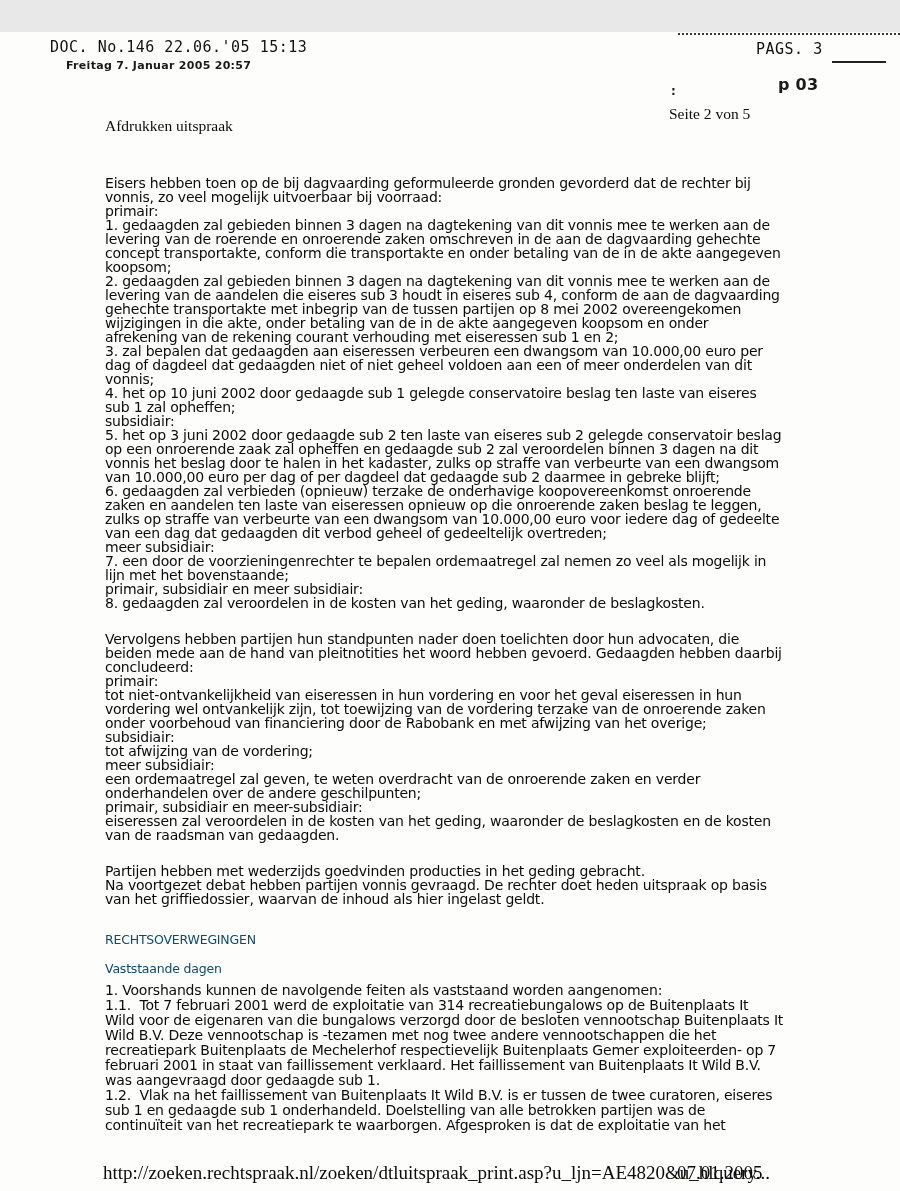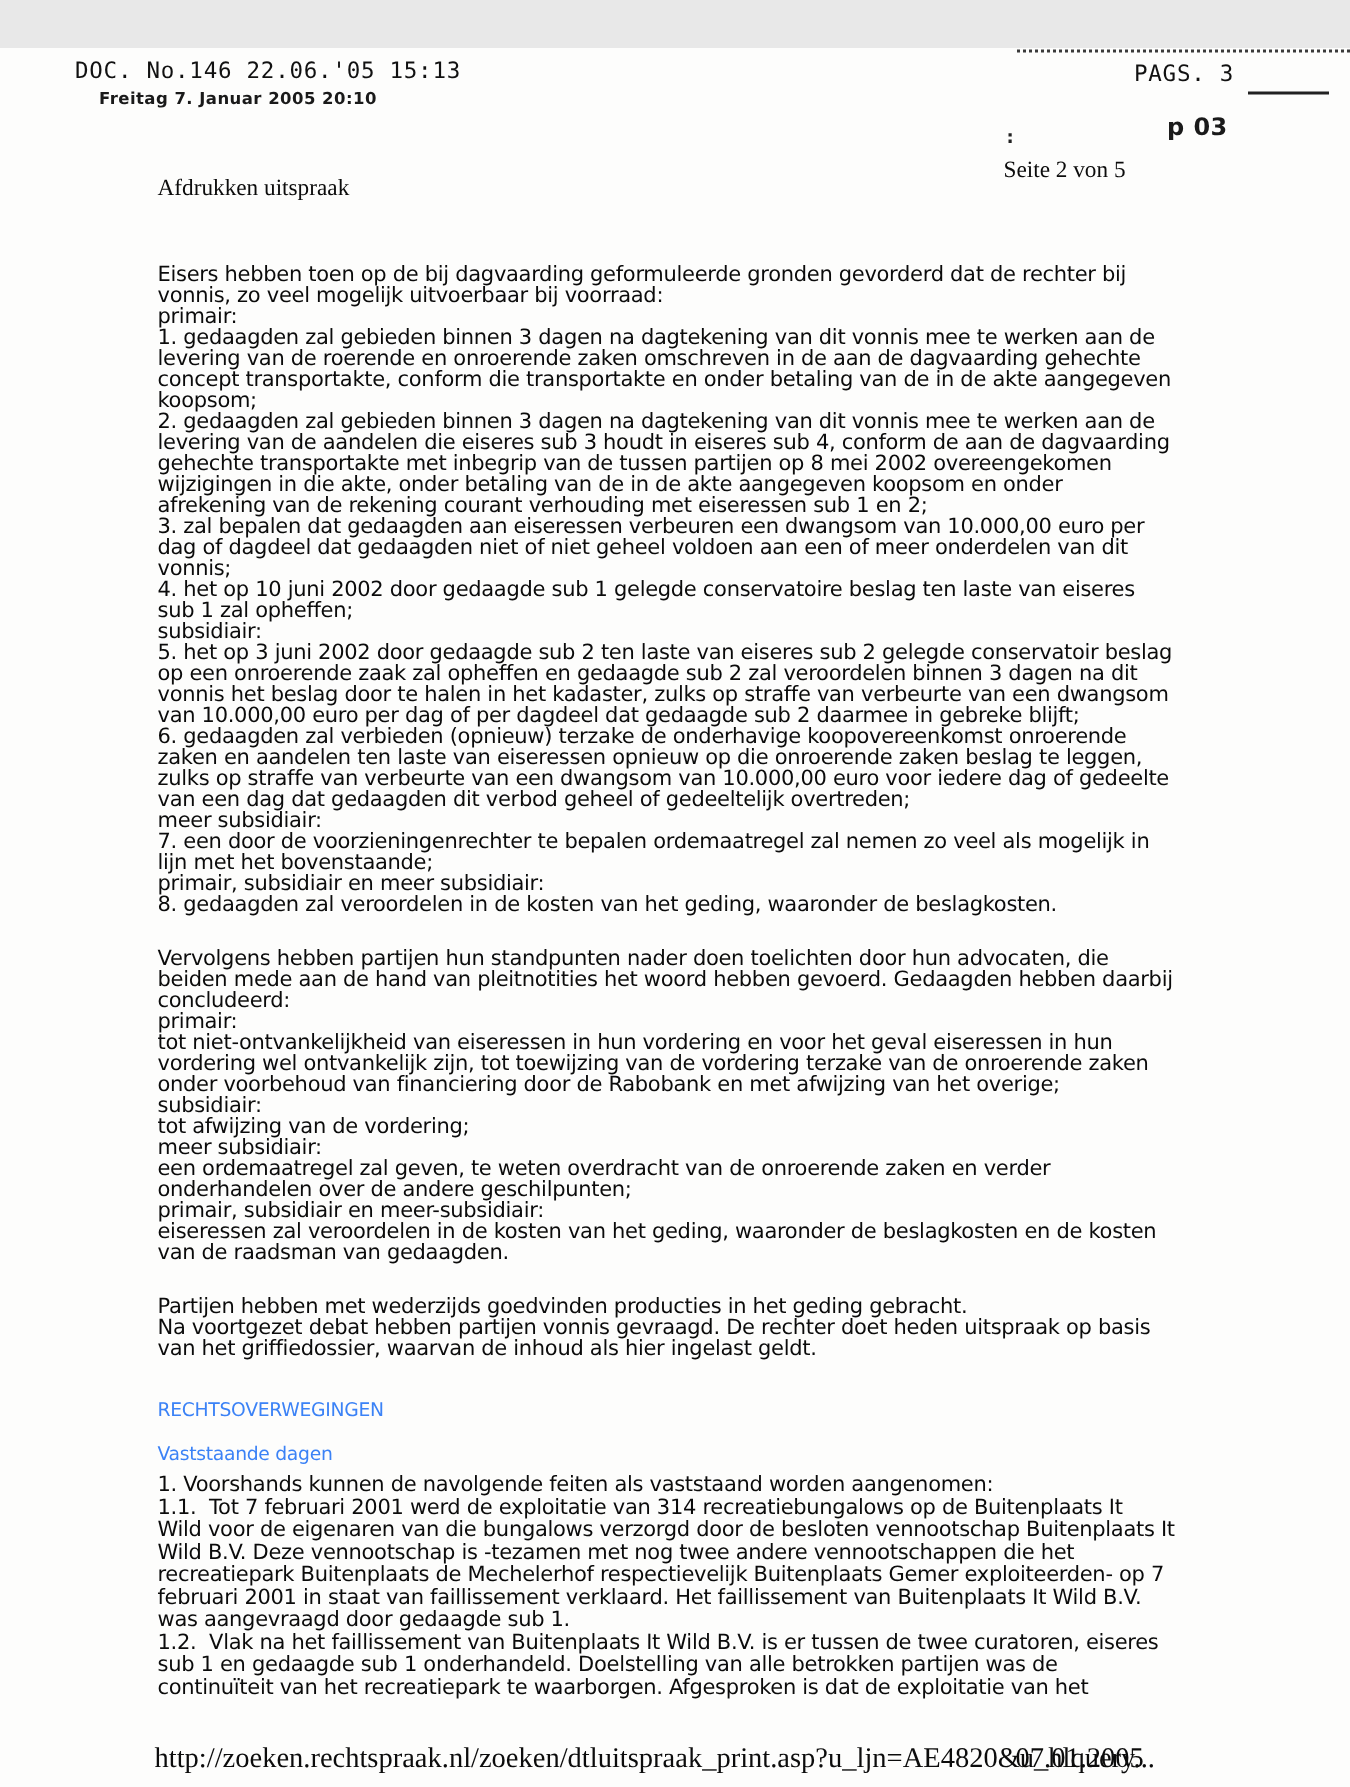--- a/index.html
+++ b/index.html
@@ -69,31 +69,31 @@
     letter-spacing: -0.2px;
     color: #0b0b0b;
     white-space: pre;
   }
   .body-block.facts { line-height: 15px; }
   .heading-block {
     left: 105px;
     font-family: "DejaVu Sans", sans-serif;
     font-size: 12.5px;
     letter-spacing: -0.2px;
-    color: #3b82f6;
+    color: #0c4a6e;
     white-space: pre;
   }
 </style>
 </head>
 <body>
 
 <div class="page">
 
   <div class="abs fax-mono" style="left:50px; top:6px;">DOC. No.146 22.06.'05 15:13</div>
-  <div class="abs fax-small" style="left:66px; top:27px;">Freitag 7. Januar 2005 20:10</div>
+  <div class="abs fax-small" style="left:66px; top:27px;">Freitag 7. Januar 2005 20:57</div>
 
   <div class="abs dotted-rule" style="left:678px; top:1px; width:222px;"></div>
   <div class="abs fax-mono" style="left:756px; top:8px;">PAGS. 3</div>
   <div class="abs short-rule" style="left:832px; top:29px; width:54px;"></div>
   <div class="abs fax-small" style="left:778px; top:43px; font-size:16px;">p 03</div>
   <div class="abs colon-mark" style="left:671px; top:52px;">:</div>
 
   <div class="abs serif" style="left:105px; top:85px;">Afdrukken uitspraak</div>
   <div class="abs serif" style="left:669px; top:73px;">Seite 2 von 5</div>
 

